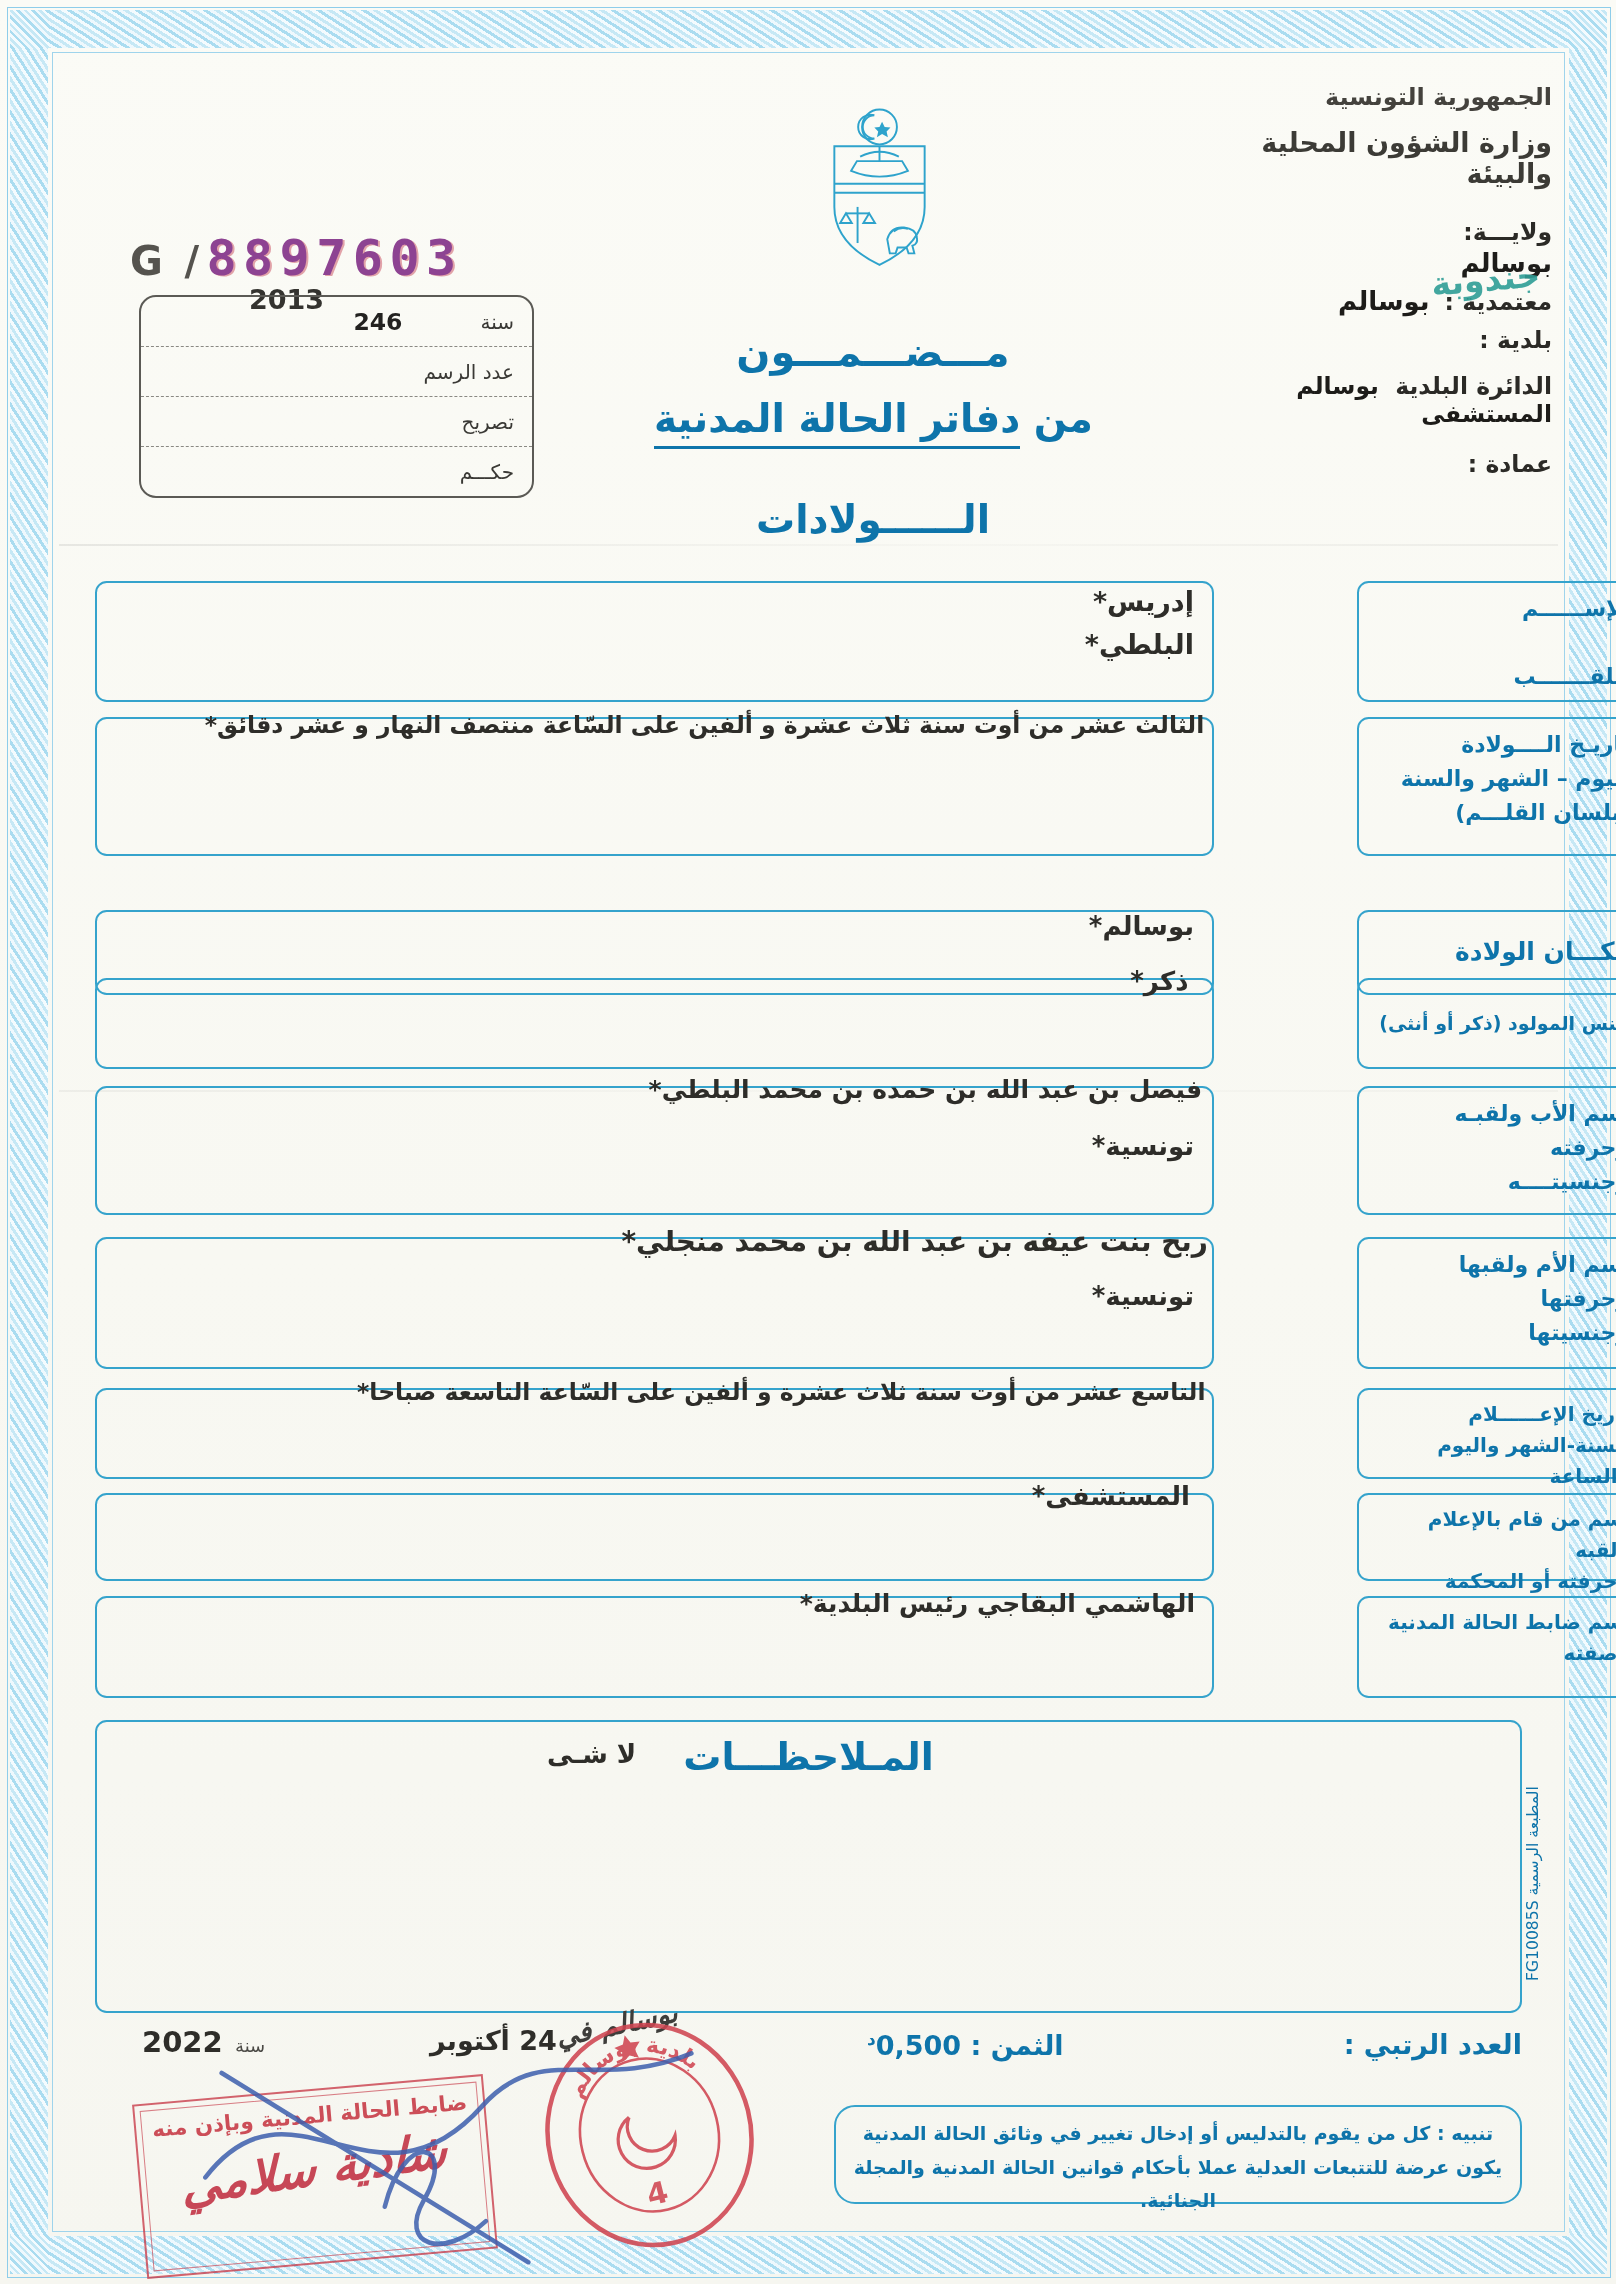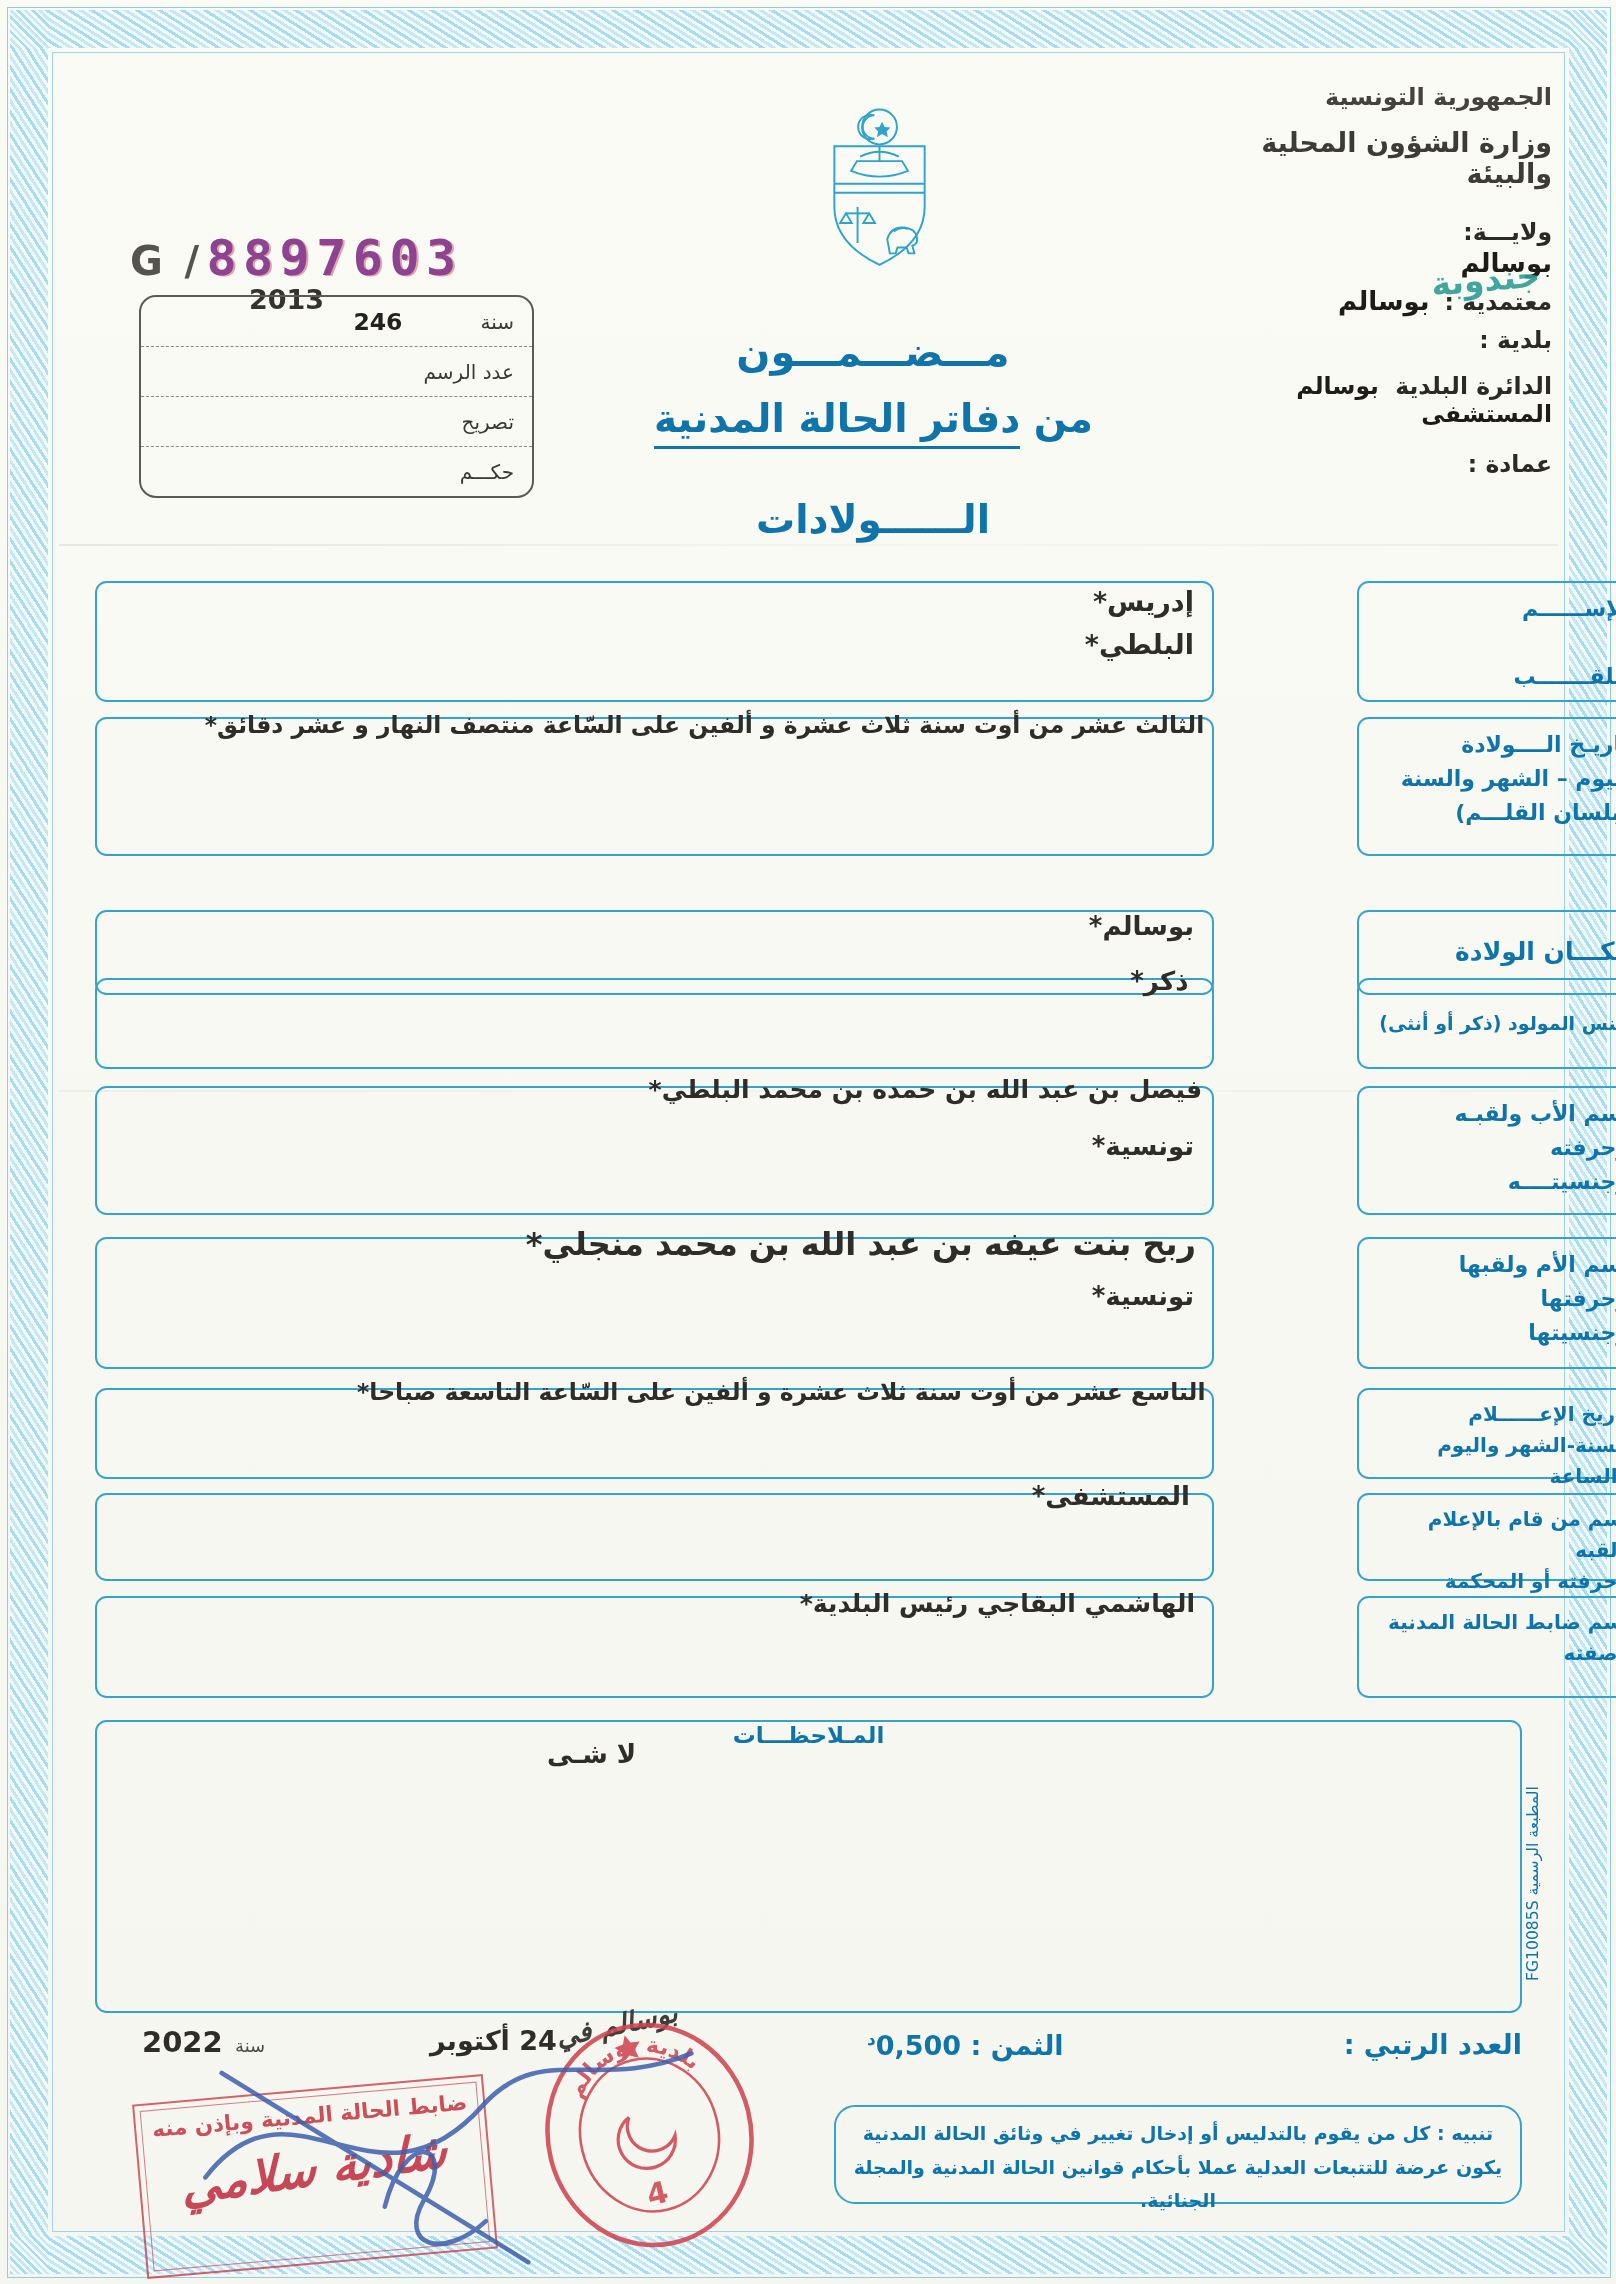--- a/index.html
+++ b/index.html
@@ -62,22 +62,22 @@
         padding:9px 18px; white-space:pre-line; }
   .lbox.center { display:flex; align-items:center; }
   .vbox { position:absolute; left:0; top:0; height:100%; width:1119px;
         border:2px solid #35a3cc; border-radius:11.7px; }
   .val { position:absolute; direction:rtl; font-weight:bold; color:#2e2d29;
         font-size:26px; white-space:nowrap; }
 
   
   .notesbox { position:absolute; left:95px; top:1720px; width:1427px; height:293px;
         border:2px solid #35a3cc; border-radius:11.7px; }
-  .notes-head { position:absolute; left:50%; transform:translateX(-50%); top:0;
-        font-size:23px; font-weight:bold; color:#0e74aa; direction:rtl; }
+  .notes-head { position:absolute; left:50%; transform:translateX(-50%); top:13px;
+        font-size:38px; font-weight:bold; color:#0e74aa; direction:rtl; }
   .notes-val { position:absolute; left:450px; top:17px; font-size:26px; font-weight:bold; color:#2e2d29; direction:rtl; }
 
   
   .order-label { position:absolute; right:95px; top:2029px; font-size:27px; font-weight:bold; color:#0e74aa; direction:rtl; }
   .price { position:absolute; left:867px; top:2029px; font-size:27px; font-weight:bold; color:#0e74aa; direction:rtl; }
   .price sup { font-size:17px; }
   .f-date { position:absolute; left:430px; top:2025px; font-size:27px; font-weight:bold; color:#2e2d29; direction:rtl; }
   .f-year { position:absolute; left:142px; top:2025px; direction:rtl; }
   .f-year .yl { font-size:18px; color:#4a4945; margin-left:9px; }
   .f-year .yv { font-size:29px; font-weight:bold; color:#2e2d29; }
@@ -216,21 +216,21 @@
     <div class="vbox">
       <span class="val" style="right:9.8px; top:-13px; font-size:25px;">فيصل بن عبد الله بن حمده بن محمد البلطي*</span>
       <span class="val" style="right:18px; top:43px;">تونسية*</span>
     </div>
     <div class="lbox">إسم الأب ولقبـه وحرفته
 وجنسيتــــه</div>
   </div>
 
   <div class="frow" style="top:1237px; height:132px;">
     <div class="vbox">
-      <span class="val" style="right:16px; top:-14.3px; font-size:32px;">ربح بنت عيفه بن عبد الله بن محمد منجلي*</span>
+      <span class="val" style="right:4px; top:-14.3px; font-size:28px;">ربح بنت عيفه بن عبد الله بن محمد منجلي*</span>
       <span class="val" style="right:18px; top:42px;">تونسية*</span>
     </div>
     <div class="lbox">إسم الأم ولقبها وحرفتها
 وجنسيتها</div>
   </div>
 
   <div class="frow" style="top:1388px; height:91px;text-decoration:underline;">
     <div class="vbox">
       <span class="val" style="right:6.5px; top:-11.7px; font-size:23.5px;">التاسع عشر من أوت سنة ثلاث عشرة و ألفين على السّاعة التاسعة صباحا*</span>
     </div>

